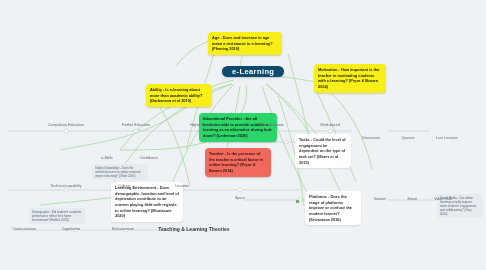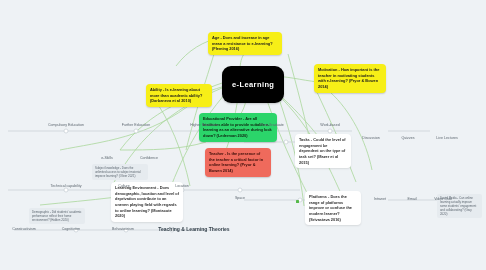--- a/index.html
+++ b/index.html
@@ -10,27 +10,27 @@
     overflow:hidden;
     position:relative;
   }
   #canvas{position:absolute;inset:0;width:486px;height:270px;}
   svg.links{position:absolute;left:0;top:0;width:486px;height:270px;pointer-events:none;}
 
   .node{position:absolute;box-sizing:border-box;}
 
   
   .root{
-    background:#000000;
+    background:#0c4a6e;
     color:#ffffff;
     border-radius:9px;
     font-size:7.5px;
     font-weight:bold;
     letter-spacing:.4px;
-    padding:14px 10px;
+    padding:1px 10px;
     text-align:center;
     box-shadow:0 1px 2px rgba(0,0,0,.18);
     white-space:nowrap;
   }
 
   
   .card{
     border-radius:4px;
     font-size:3.9px;
     line-height:1.45;

